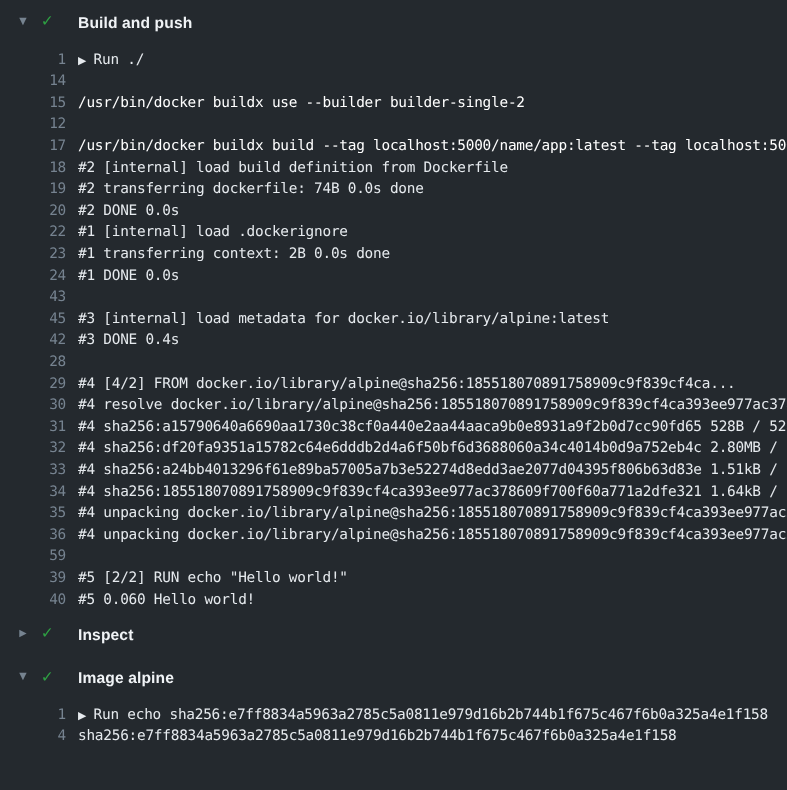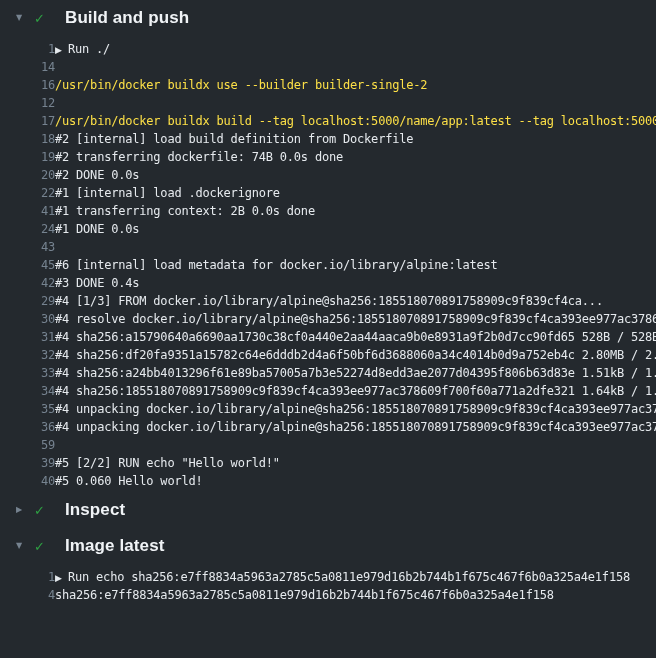--- a/index.html
+++ b/index.html
@@ -24,42 +24,43 @@
   }
   .check {
     width: 20px; flex: none;
     color: #2ea043; font-size: 13px; font-weight: bold;
     font-family: "DejaVu Sans", sans-serif;
   }
   .title {
     margin-left: 11px;
     color: #f0f3f6;
     font-family: "Liberation Sans", "DejaVu Sans", sans-serif;
-    font-size: 17px; font-weight: 700; letter-spacing: .1px;
+    font-size: 13px; font-weight: 700; letter-spacing: .1px;
   }
 
   .sec-body { padding: 4px 0 2px 0; }
   .line {
     display: flex;
     height: 18px; line-height: 18px;
     font-size: 12px; letter-spacing: -0.2px;
     white-space: pre;
   }
   .num {
     width: 55px; flex: none;
     text-align: right;
     color: #768390;
     cursor: pointer;
   }
   .content {
+    margin-left: 10px;
     color: #e6eaee;
     flex: 1; overflow: hidden;
     white-space: pre;
   }
-  .content.command { color: #fde047; }
+  .content.command { color: #ffffff; }
 
   .play {
     display: inline-block; width: 13px;
     font-size: 9px; color: #e6eaee;
     font-family: "DejaVu Sans", sans-serif;
   }
 </style>
 </head>
 <body>
 
@@ -77,21 +78,21 @@
   </div>
 
   <div class="line">
     <span class="num">14</span>
     <span class="content">
   
 </span>
   </div>
 
   <div class="line">
-    <span class="num">16</span>
+    <span class="num">15</span>
     <span class="content command"><span>/usr/bin/docker buildx use --builder builder-single-2</span></span>
   </div>
 
   <div class="line">
     <span class="num">12</span>
     <span class="content">
   
 </span>
   </div>
 
@@ -115,48 +116,52 @@
     <span class="content"><span>#2 DONE 0.0s</span></span>
   </div>
 
 
   <div class="line">
     <span class="num">22</span>
     <span class="content"><span>#1 [internal] load .dockerignore</span></span>
   </div>
 
   <div class="line">
-    <span class="num">41</span>
+    <span class="num">23</span>
     <span class="content"><span>#1 transferring context: 2B 0.0s done</span></span>
   </div>
 
   <div class="line">
     <span class="num">24</span>
     <span class="content"><span>#1 DONE 0.0s</span></span>
   </div>
 
   <div class="line">
     <span class="num">43</span>
     <span class="content"><span></span></span>
   </div>
 
   <div class="line">
     <span class="num">45</span>
-    <span class="content"><span>#6 [internal] load metadata for docker.io/library/alpine:latest</span></span>
+    <span class="content"><span>#3 [internal] load metadata for docker.io/library/alpine:latest</span></span>
   </div>
 
   <div class="line">
     <span class="num">42</span>
     <span class="content"><span>#3 DONE 0.4s</span></span>
   </div>
 
+  <div class="line">
+    <span class="num">28</span>
+    <span class="content"><span></span></span>
+  </div>
 
   <div class="line">
     <span class="num">29</span>
-    <span class="content"><span>#4 [1/3] FROM docker.io/library/alpine@sha256:185518070891758909c9f839cf4ca...</span></span>
+    <span class="content"><span>#4 [4/2] FROM docker.io/library/alpine@sha256:185518070891758909c9f839cf4ca...</span></span>
   </div>
 
   <div class="line">
     <span class="num">30</span>
     <span class="content"><span>#4 resolve docker.io/library/alpine@sha256:185518070891758909c9f839cf4ca393ee977ac378609f700f60a771a2dfe321</span></span>
   </div>
 
   <div class="line">
     <span class="num">31</span>
     <span class="content"><span>#4 sha256:a15790640a6690aa1730c38cf0a440e2aa44aaca9b0e8931a9f2b0d7cc90fd65 528B / 528B</span></span>
@@ -211,21 +216,21 @@
       <span class="check">✓</span>
       <span class="title">Inspect</span>
     </div>
 
   </section>
 
   <section>
     <div class="sec-header">
       <span class="tri">▼</span>
       <span class="check">✓</span>
-      <span class="title">Image latest</span>
+      <span class="title">Image alpine</span>
     </div>
     <div class="sec-body">
   <div class="line">
     <span class="num">1</span>
     <span class="content"><span class="play">▶</span><span>Run echo sha256:e7ff8834a5963a2785c5a0811e979d16b2b744b1f675c467f6b0a325a4e1f158</span></span>
   </div>
 
   <div class="line">
     <span class="num">4</span>
     <span class="content"><span>sha256:e7ff8834a5963a2785c5a0811e979d16b2b744b1f675c467f6b0a325a4e1f158</span></span>

